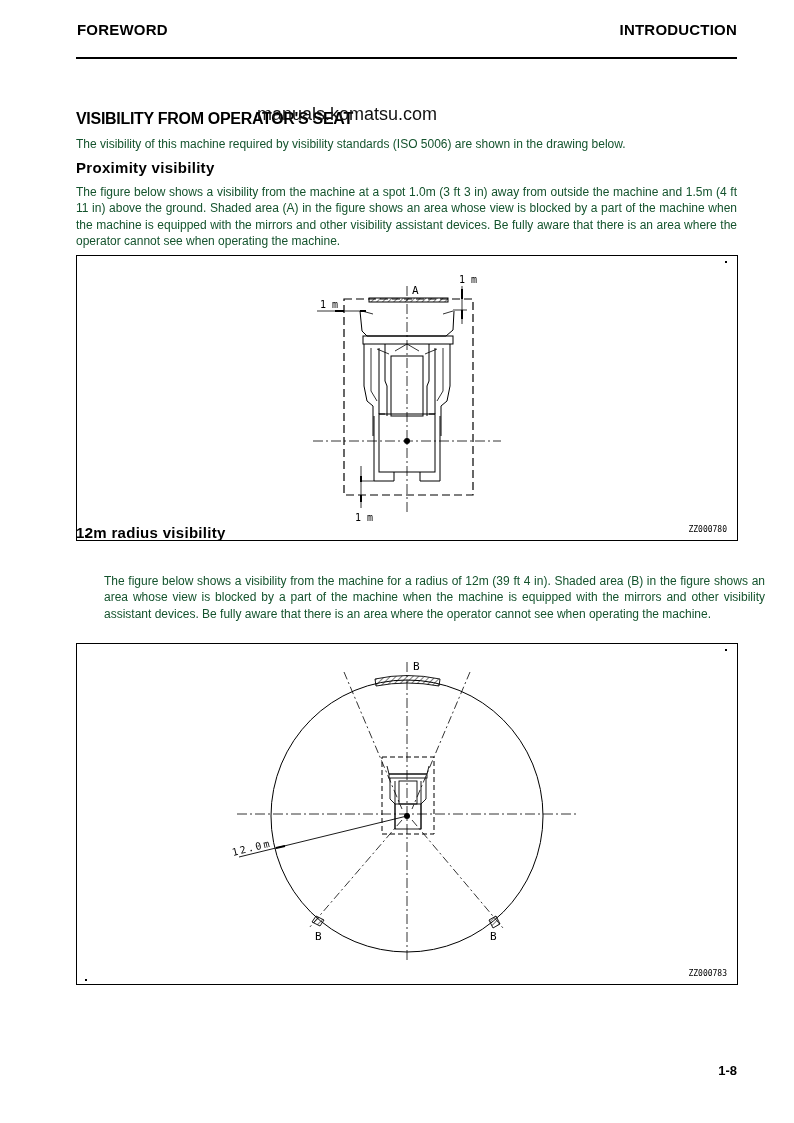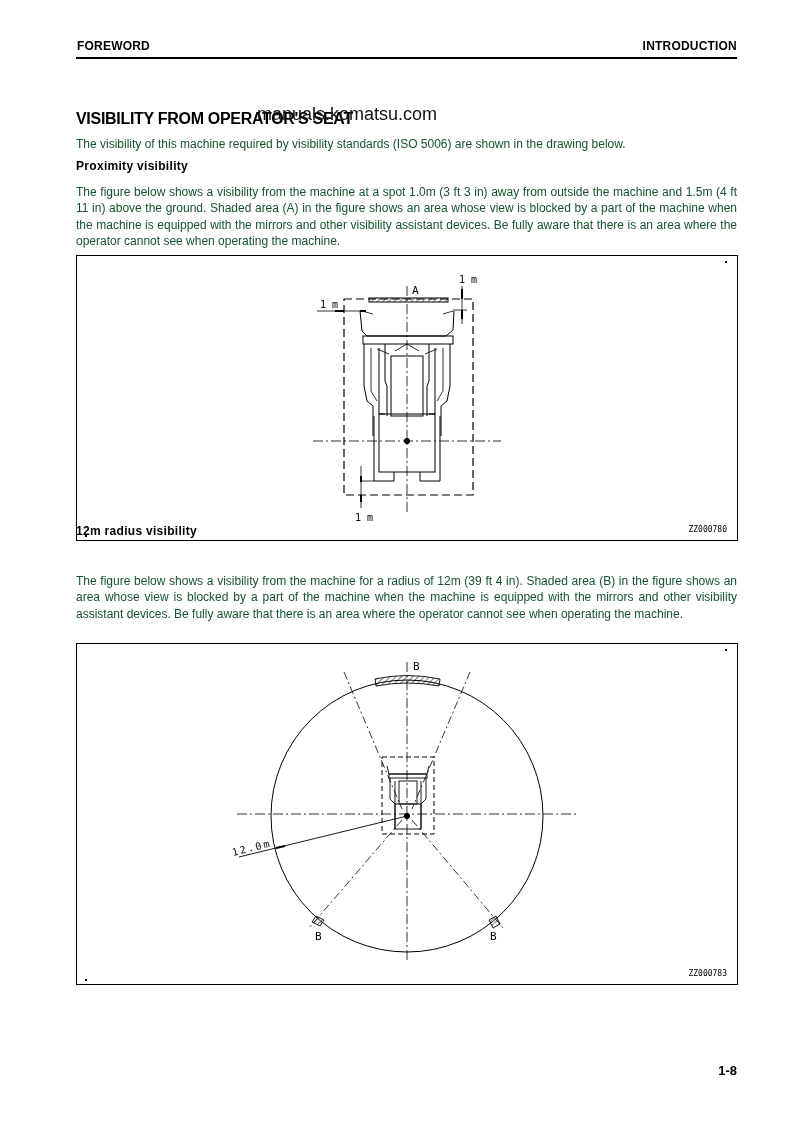--- a/index.html
+++ b/index.html
@@ -1,25 +1,25 @@
 <!DOCTYPE html>
 <html><head>
 <meta charset="utf-8">
 <style>
   html, body { margin: 0; padding: 0; background: #ffffff; }
   body { width: 794px; height: 1123px; position: relative; overflow: hidden;
          font-family: "Liberation Sans", "DejaVu Sans", sans-serif; color: #000; }
-  .hdr-left, .hdr-right { position: absolute; top: 39px; font-weight: bold; font-size: 12px; letter-spacing: 0.2px; }
+  .hdr-left, .hdr-right { position: absolute; top: 21px; font-weight: bold; font-size: 15px; letter-spacing: 0.2px; }
   .hdr-left { left: 77px; }
   .hdr-right { right: 57px; }
   .hdr-rule { position: absolute; left: 76px; top: 57px; width: 661px; height: 2px; background: #000; }
   .title { position: absolute; left: 76px; top: 110px; font-size: 16px; font-weight: bold; letter-spacing: -0.3px; }
   .watermark { position: absolute; left: 257px; top: 104px; font-size: 18px; color: #111; }
   .p { position: absolute; left: 76px; width: 661px; font-size: 12px; line-height: 16.3px; text-align: justify; color: #14532d; }
-  .h2 { position: absolute; left: 76px; font-size: 12px; font-weight: bold; letter-spacing: 0.3px; }
+  .h2 { position: absolute; left: 76px; font-size: 15px; font-weight: bold; letter-spacing: 0.3px; }
   .figbox { position: absolute; left: 76px; width: 660px; border: 1.5px solid #000; background: #fff; }
   .figbox svg { position: absolute; left: 0; top: 0; }
   .figcode { position: absolute; right: 10px; bottom: 6px; font-family: "DejaVu Sans Mono", monospace; font-size: 8px; }
   .dot { position: absolute; width: 2px; height: 2px; background: #000; }
   .pagenum { position: absolute; right: 57px; top: 1063px; font-weight: bold; font-size: 13px; }
 </style>
 </head>
 <body>
 
 <div class="hdr-left">FOREWORD</div>
@@ -93,21 +93,21 @@
     <text x="278" y="265" font-size="10" font-family="DejaVu Sans Mono, monospace">1 m</text>
 
     <text x="335" y="38" font-size="11" font-family="DejaVu Sans Mono, monospace">A</text>
   </svg>
   <span class="dot" style="right:10px; top:5px;"></span>
   <span class="dot" style="left:8px; bottom:3px;"></span>
   <div class="figcode">ZZ000780</div>
 </div>
 
 <div class="h2" style="top:524px;">12m radius visibility</div>
-<div class="p" style="top:573px;">The figure below shows a visibility from the machine for a radius of 12m (39 ft 4 in). Shaded area (B) in the figure shows an area whose view is blocked by a part of the machine when the machine is equipped with the mirrors and other visibility assistant devices. Be fully aware that there is an area where the operator cannot see when operating the machine.</div>
+<div class="p" style="top:573px;margin-left:28px;">The figure below shows a visibility from the machine for a radius of 12m (39 ft 4 in). Shaded area (B) in the figure shows an area whose view is blocked by a part of the machine when the machine is equipped with the mirrors and other visibility assistant devices. Be fully aware that there is an area where the operator cannot see when operating the machine.</div>
 
 <div class="figbox" style="top:643px; height:340px;">
   <svg width="660" height="340" viewBox="0 0 660 340">
     <defs>
       <pattern id="hatchB" width="4" height="4" patternUnits="userSpaceOnUse" patternTransform="rotate(45)">
         <line x1="0" y1="0" x2="0" y2="4" stroke="#000" stroke-width="1"></line>
       </pattern>
     </defs>
 
     <circle cx="330" cy="172" r="136" fill="none" stroke="#000" stroke-width="1"></circle>

